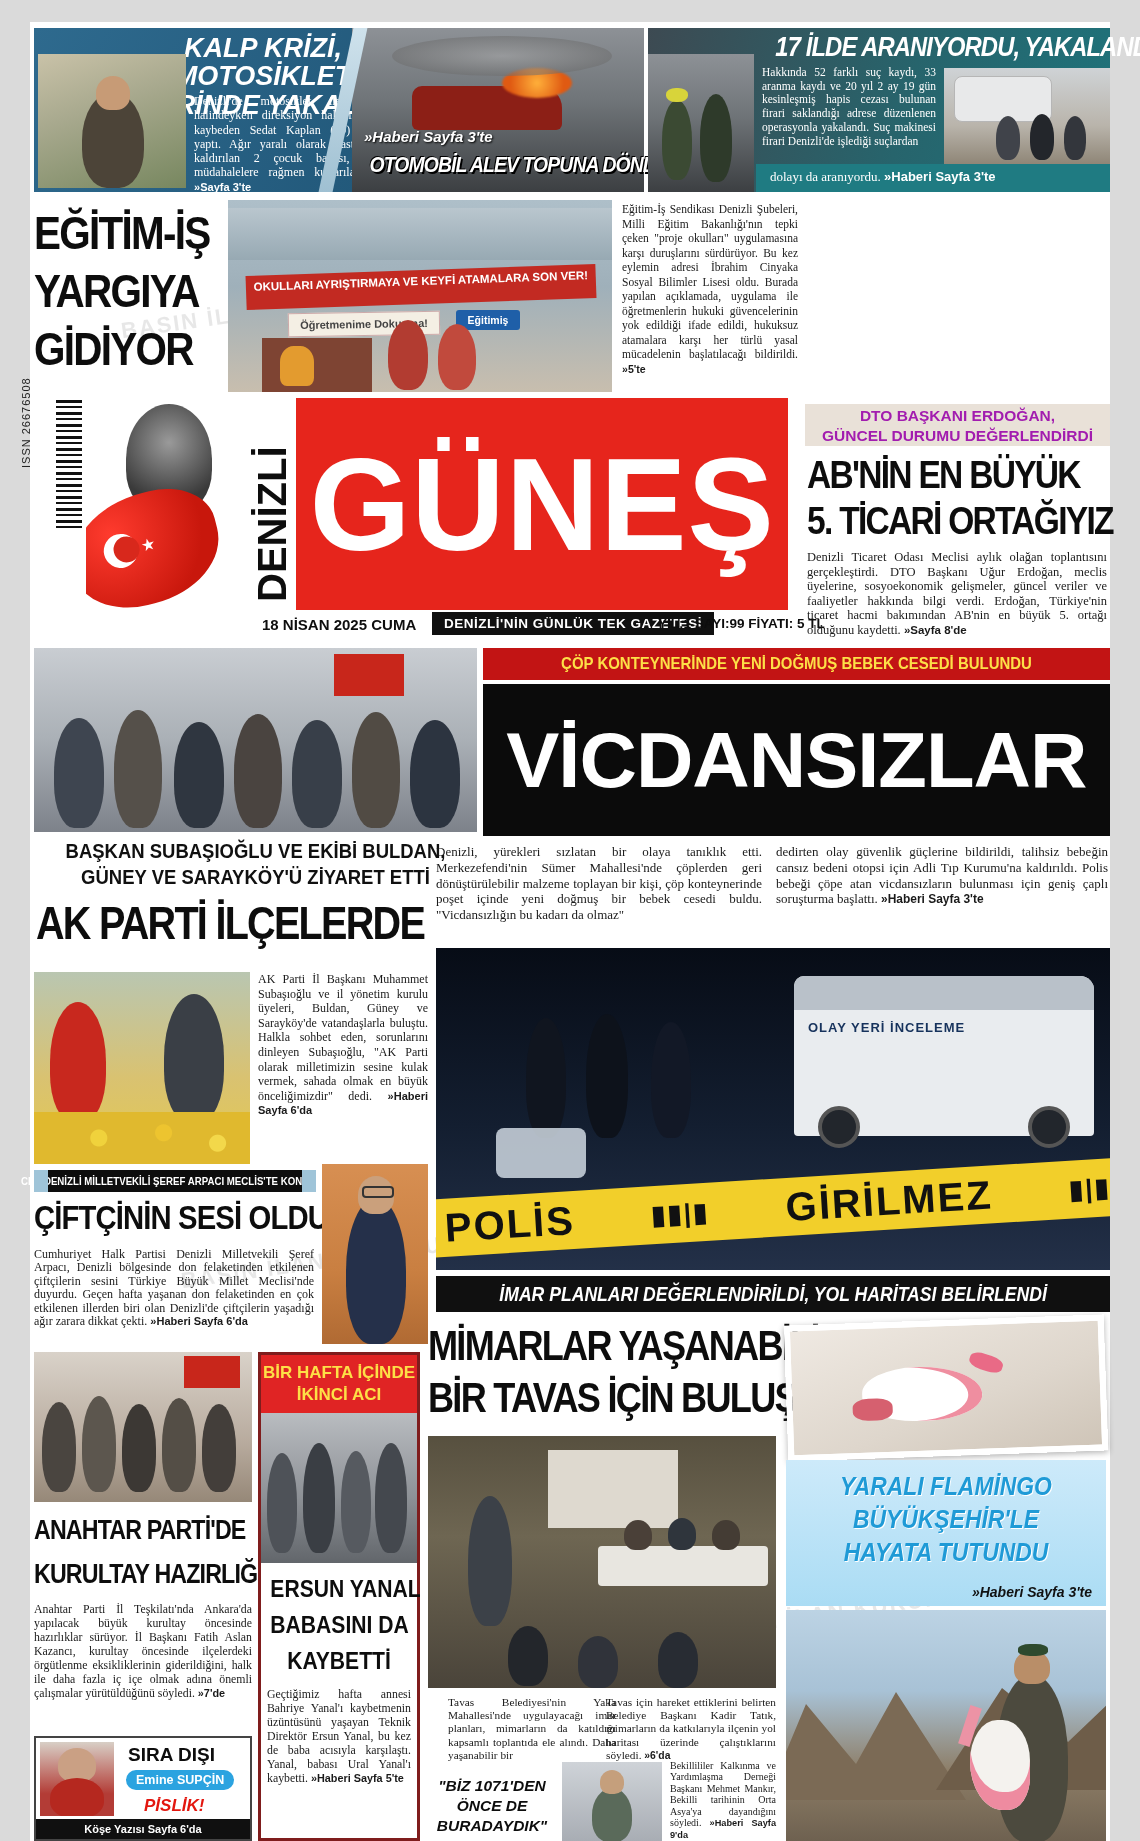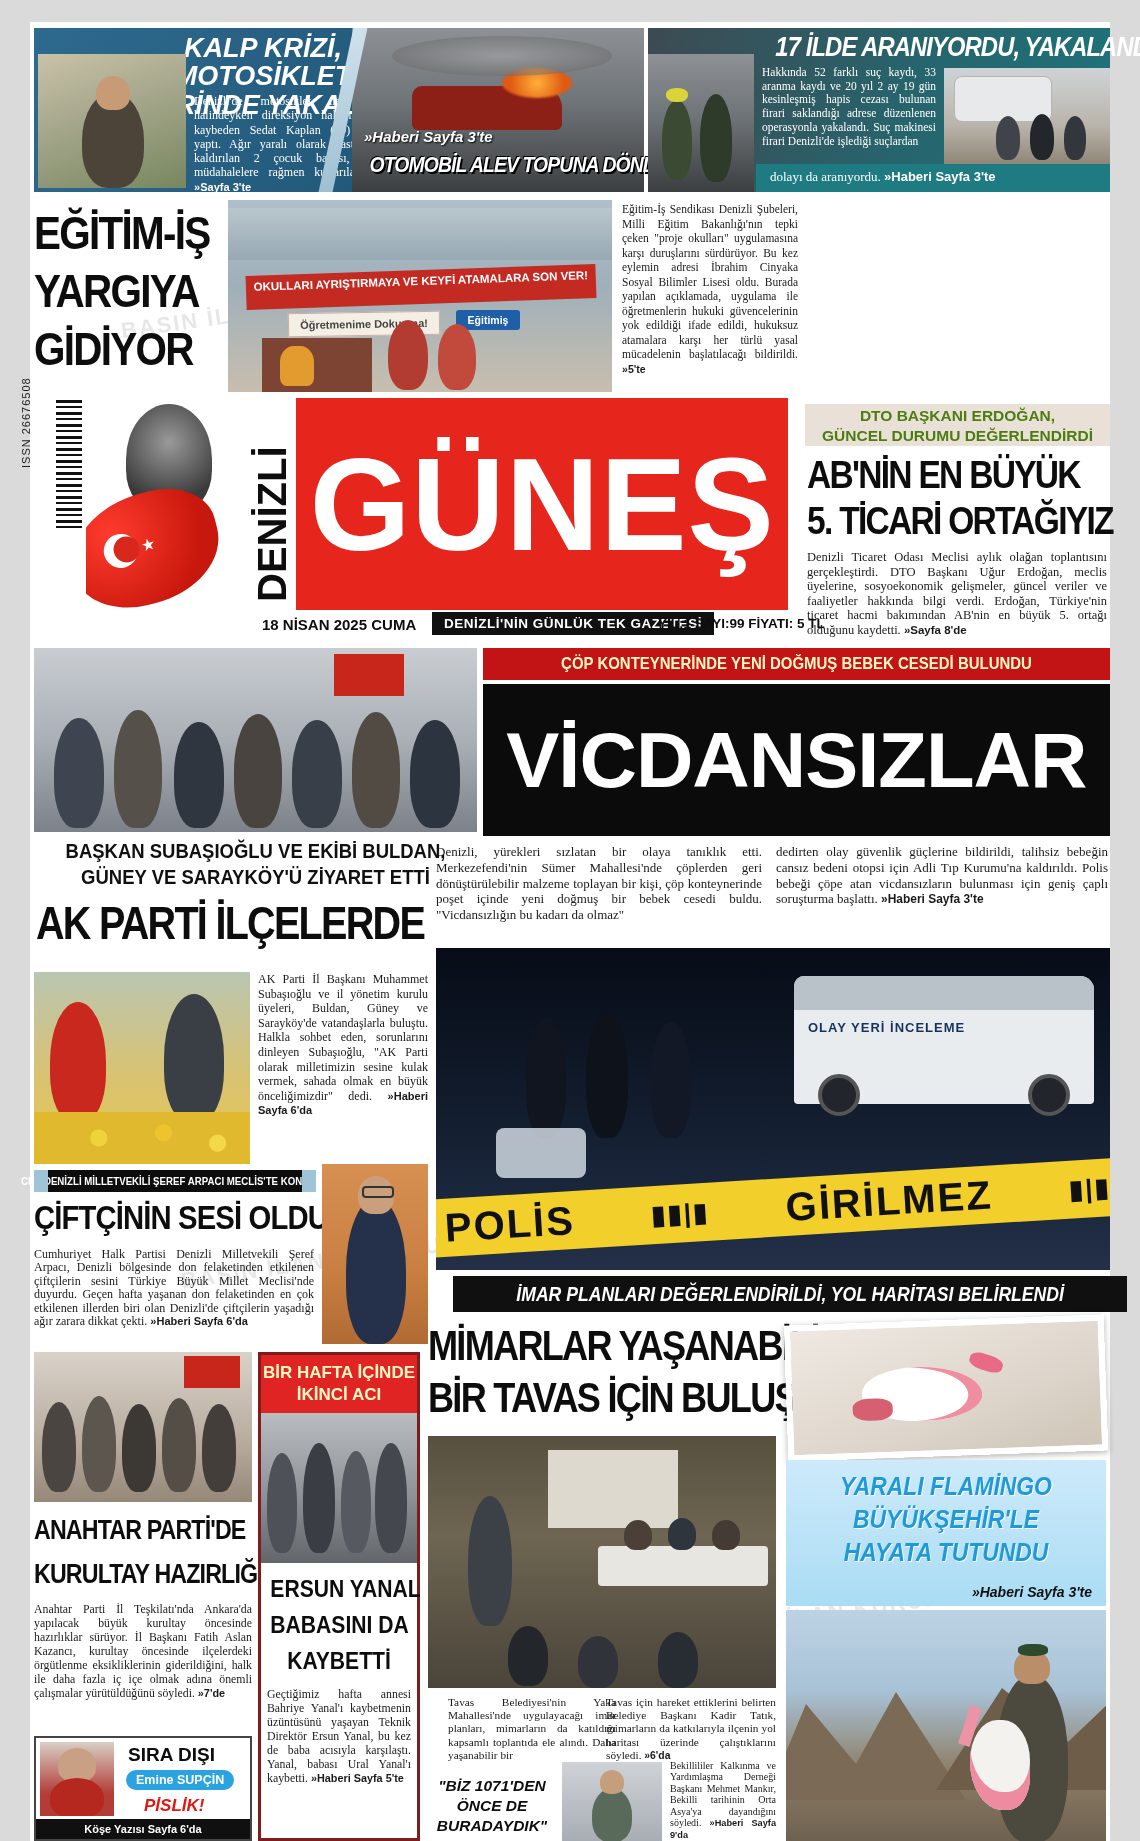--- a/index.html
+++ b/index.html
@@ -22,23 +22,23 @@
   .panelC{left:648px;top:28px;width:462px;height:164px;background:linear-gradient(105deg,#3d4a52,#27646c 55%,#1e737b);}
   .tealbar{position:absolute;left:108px;right:0;bottom:0;height:28px;background:#1f7b82;color:#fff;
            font-size:13px;font-family:"Liberation Serif",serif;padding:5px 0 0 14px;box-sizing:border-box;}
   .tealbar b{font-family:"Liberation Sans",sans-serif;}
   
   .redbox{left:296px;top:398px;width:492px;height:212px;background:#e6251c;display:flex;align-items:center;justify-content:center;}
   .gunes{color:#fff;font-weight:900;font-size:132px;letter-spacing:1px;transform:scaleX(.98);}
   .blackchip{background:#101010;color:#fff;font-weight:900;}
   
   .kick{font-weight:900;color:#101010;text-align:center;line-height:1.18;}
-  .redbar{background:#c21414;color:#fef9c3;font-weight:900;display:flex;align-items:center;justify-content:center;text-align:center;}
+  .redbar{background:#c21414;color:#fde047;font-weight:900;display:flex;align-items:center;justify-content:center;text-align:center;}
   .blkbar{background:#101010;color:#fff;font-weight:900;font-style:italic;display:flex;align-items:center;justify-content:center;}
-  .cap{background:#e9e1d8;color:#4d7c0f;text-align:center;font-weight:bold;}
+  .cap{background:#e9e1d8;color:#a21caf;text-align:center;font-weight:bold;}
   
   .p-selfie{background:linear-gradient(160deg,#c9c2a8 0%,#a8a98e 40%,#77875f 100%);}
   .p-fire{background:linear-gradient(180deg,#8d9196 0%,#6f7478 45%,#3c3f42 100%);}
   .p-arrest{background:linear-gradient(180deg,#cfd3d6,#b9b4ab 60%,#8f8677);}
   .p-protest{background:linear-gradient(180deg,#aebfc9 0%,#9fb0ba 45%,#c8beae 100%);}
   .p-dto{background:linear-gradient(120deg,#9b7d5c,#7a5f42 60%,#5d4730);}
   .p-ataturk{background:radial-gradient(circle at 55% 35%,#8f8f8f 0%,#4a4a4a 45%,#1d1d1d 100%);}
   .p-group{background:linear-gradient(180deg,#c9cdd2 0%,#aab0b6 50%,#7d828a 100%);}
   .p-market{background:linear-gradient(180deg,#b9c6b1 0%,#d9c271 55%,#e4c94f 100%);}
   .p-crime{background:linear-gradient(180deg,#070c16 0%,#131e30 55%,#233048 100%);}
@@ -188,21 +188,21 @@
   </div>
   <div class="abs bd" style="left:436px;top:844px;width:326px;height:100px;font-size:13px;line-height:15.8px;">Denizli, yürekleri sızlatan bir olaya tanıklık etti. Merkezefendi'nin Sümer Mahallesi'nde çöplerden geri dönüştürülebilir malzeme toplayan bir kişi, çöp konteynerinde poşet içinde yeni doğmuş bir bebek cesedi buldu. "Vicdansızlığın bu kadarı da olmaz"</div>
   <div class="abs" style="left:483px;top:684px;width:627px;height:152px;background:#0b0b0b;display:flex;align-items:center;justify-content:center;">
     <span style="color:#fff;font-weight:900;font-size:78px;letter-spacing:-1px;transform:scaleX(1.02);">VİCDANSIZLAR</span>
   </div>
   <div class="abs bd" style="left:776px;top:844px;width:332px;height:100px;font-size:13px;line-height:15.8px;">
     <span>dedirten olay güvenlik güçlerine bildirildi, talihsiz bebeğin cansız bedeni otopsi için Adli Tıp Kurumu'na kaldırıldı. Polis bebeği çöpe atan vicdansızların bulunması için geniş çaplı soruşturma başlattı.</span>
     <b>»Haberi Sayfa 3'te</b>
   </div>
   <div class="ph p-crime" style="left:436px;top:948px;width:674px;height:322px;">
-    <div class="abs" style="right:16px;top:28px;width:300px;height:128px;background:#e9ecef;border-radius:10px 14px 4px 4px;text-decoration:underline;">
+    <div class="abs" style="right:16px;top:28px;width:300px;height:160px;background:#e9ecef;border-radius:10px 14px 4px 4px;text-decoration:underline;">
       <div class="abs" style="left:0;top:0;width:100%;height:34px;background:#b9c1c9;border-radius:10px 14px 0 0;"></div>
       <div class="abs" style="left:14px;top:44px;font-weight:900;font-size:13px;color:#16325c;letter-spacing:1px;">OLAY YERİ İNCELEME</div>
       <div class="abs" style="left:24px;bottom:-12px;width:34px;height:34px;border-radius:50%;background:#22262c;border:4px solid #555;"></div>
       <div class="abs" style="right:24px;bottom:-12px;width:34px;height:34px;border-radius:50%;background:#22262c;border:4px solid #555;"></div>
     </div>
     <div class="sil" style="left:90px;top:70px;width:40px;height:120px;background:#10151f;"></div>
     <div class="sil" style="left:150px;top:66px;width:42px;height:124px;background:#0d121b;"></div>
     <div class="sil" style="left:215px;top:74px;width:40px;height:116px;background:#121826;"></div>
     <div class="abs" style="left:60px;top:180px;width:90px;height:50px;background:#cfd8e2;border-radius:8px;opacity:.85;"></div>
     <div class="abs" style="left:-30px;bottom:34px;width:760px;height:58px;background:#f2cf2a;transform:rotate(-3.5deg);display:flex;align-items:center;justify-content:space-around;font-weight:900;font-size:40px;color:#111;letter-spacing:2px;">
@@ -222,21 +222,21 @@
   <div class="abs bd" style="left:34px;top:1248px;width:280px;height:96px;font-size:12px;line-height:13.4px;">
     <span>Cumhuriyet Halk Partisi Denizli Milletvekili Şeref Arpacı, Denizli bölgesinde don felaketinden etkilenen çiftçilerin sesini Türkiye Büyük Millet Meclisi'nde duyurdu. Geçen hafta yaşanan don felaketinden en çok etkilenen illerden biri olan Denizli'de çiftçilerin yaşadığı ağır zarara dikkat çekti.</span>
     <b>»Haberi Sayfa 6'da</b>
   </div>
   <div class="ph p-mp" style="left:322px;top:1164px;width:106px;height:180px;">
     <div class="sil" style="left:24px;top:34px;width:60px;height:146px;background:#25304a;"></div>
     <div class="sil" style="left:36px;top:12px;width:36px;height:38px;background:#caa07c;"></div>
     <div class="abs" style="left:40px;top:22px;width:28px;height:8px;border:2px solid #333;border-radius:4px;background:transparent;"></div>
   </div>
 
-  <div class="abs blkbar" style="left:453px;top:1276px;width:674px;height:36px;font-size:20px;text-align:right;">
+  <div class="abs blkbar" style="left:436px;top:1276px;width:674px;height:36px;font-size:20px;text-align:right;">
     <span class="condc">İMAR PLANLARI DEĞERLENDİRİLDİ, YOL HARİTASI BELİRLENDİ</span>
   </div>
 
   <div class="abs hl cond" style="left:428px;top:1320px;font-size:42px;line-height:52px;letter-spacing:-2px;">
     <div>MİMARLAR YAŞANABİLİR</div>
     <div>BİR TAVAS İÇİN BULUŞTU</div>
   </div>
   <div class="ph p-meeting" style="left:428px;top:1436px;width:348px;height:252px;">
     <div class="abs" style="left:120px;top:14px;width:130px;height:78px;background:#ded9cf;"></div>
     <div class="abs" style="left:170px;top:110px;width:170px;height:40px;background:#e8e6e0;border-radius:4px;"></div>

